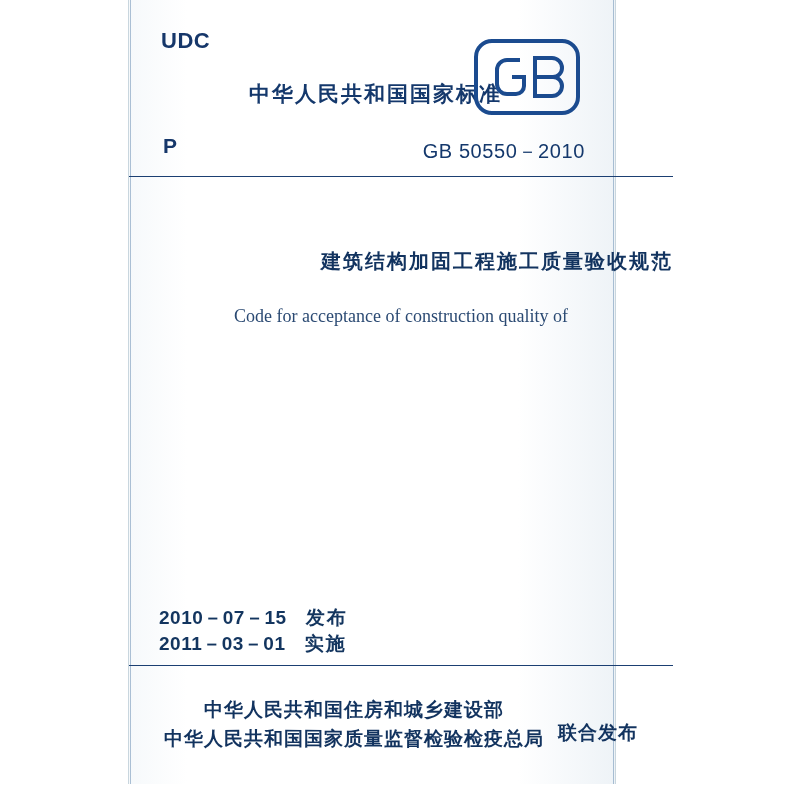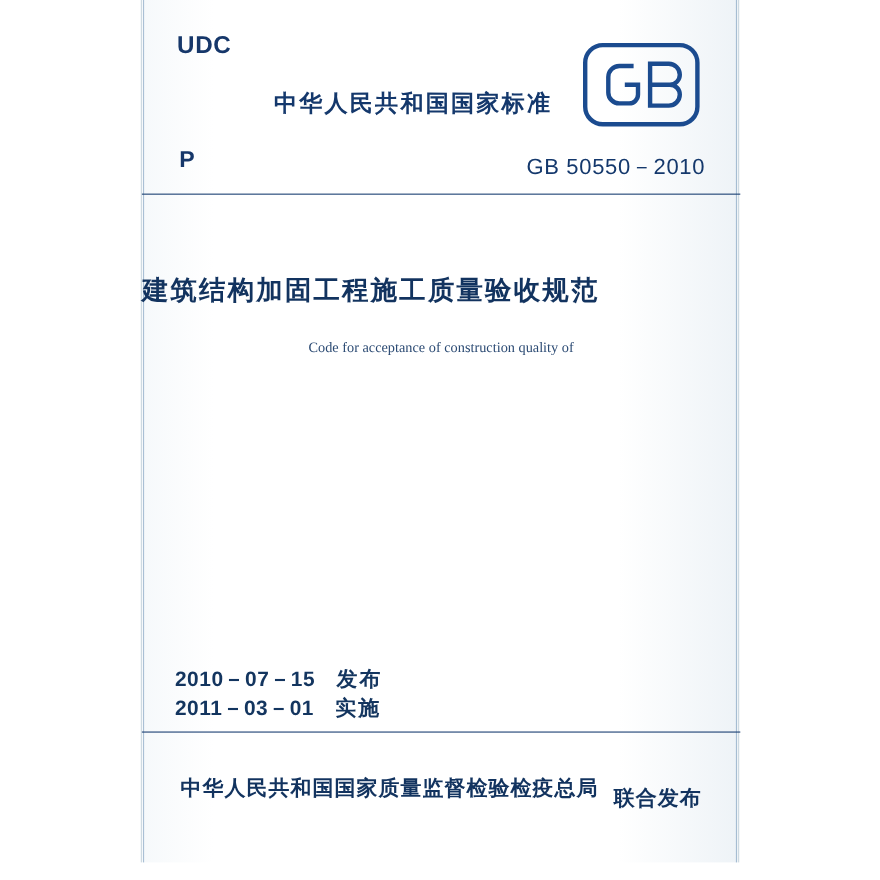--- a/index.html
+++ b/index.html
@@ -11,21 +11,21 @@
     width: 800px;
     height: 800px;
     font-family: "Liberation Sans", sans-serif;
     overflow: hidden;
   }
 
   #cover {
     position: absolute;
     left: 128px;
     top: 0px;
-    width: 544px;
+    width: 488px;
     height: 784px;
     background: linear-gradient(90deg, #f6f9fb 0%, #ffffff 12%, #ffffff 80%, #eef3f7 100%);
     box-sizing: border-box;
     border-left: 1px solid #c9d6de;
     border-right: 1px solid #c9d6de;
     color: #13355f;
   }
 
   
   .vrule {
@@ -95,34 +95,34 @@
     width: 108px;
     height: 78px;
   }
 
   
   .title-cn {
     position: absolute;
     left: 0;
     top: 248px;
     width: 544px;
-    text-align: left;
-    font-size: 24px;
+    text-align: right;
+    font-size: 20px;
     font-weight: bold;
     letter-spacing: 2px;
     color: #12335f;
   }
   .title-en {
     position: absolute;
     left: 0;
     top: 302px;
     width: 544px;
     text-align: center;
     font-family: "Liberation Serif", serif;
-    font-size: 13px;
+    font-size: 18px;
     line-height: 28px;
     color: #2b4a73;
   }
 
   
   .dates {
     position: absolute;
     left: 0;
     top: 605px;
     width: 544px;
@@ -204,18 +204,19 @@
     <div class="date-group">
       <span class="date">2011－03－01</span>
       <span class="act">实施</span>
     </div>
   </div>
 
   <div class="hrule bottom-band"></div>
 
   <div class="publishers">
     <div class="pub-names">
+      <div>中华人民共和国住房和城乡建设部</div>
       <div>中华人民共和国国家质量监督检验检疫总局</div>
     </div>
     <div class="pub-joint">联合发布</div>
   </div>
 
 </div>
 
 </body></html>

